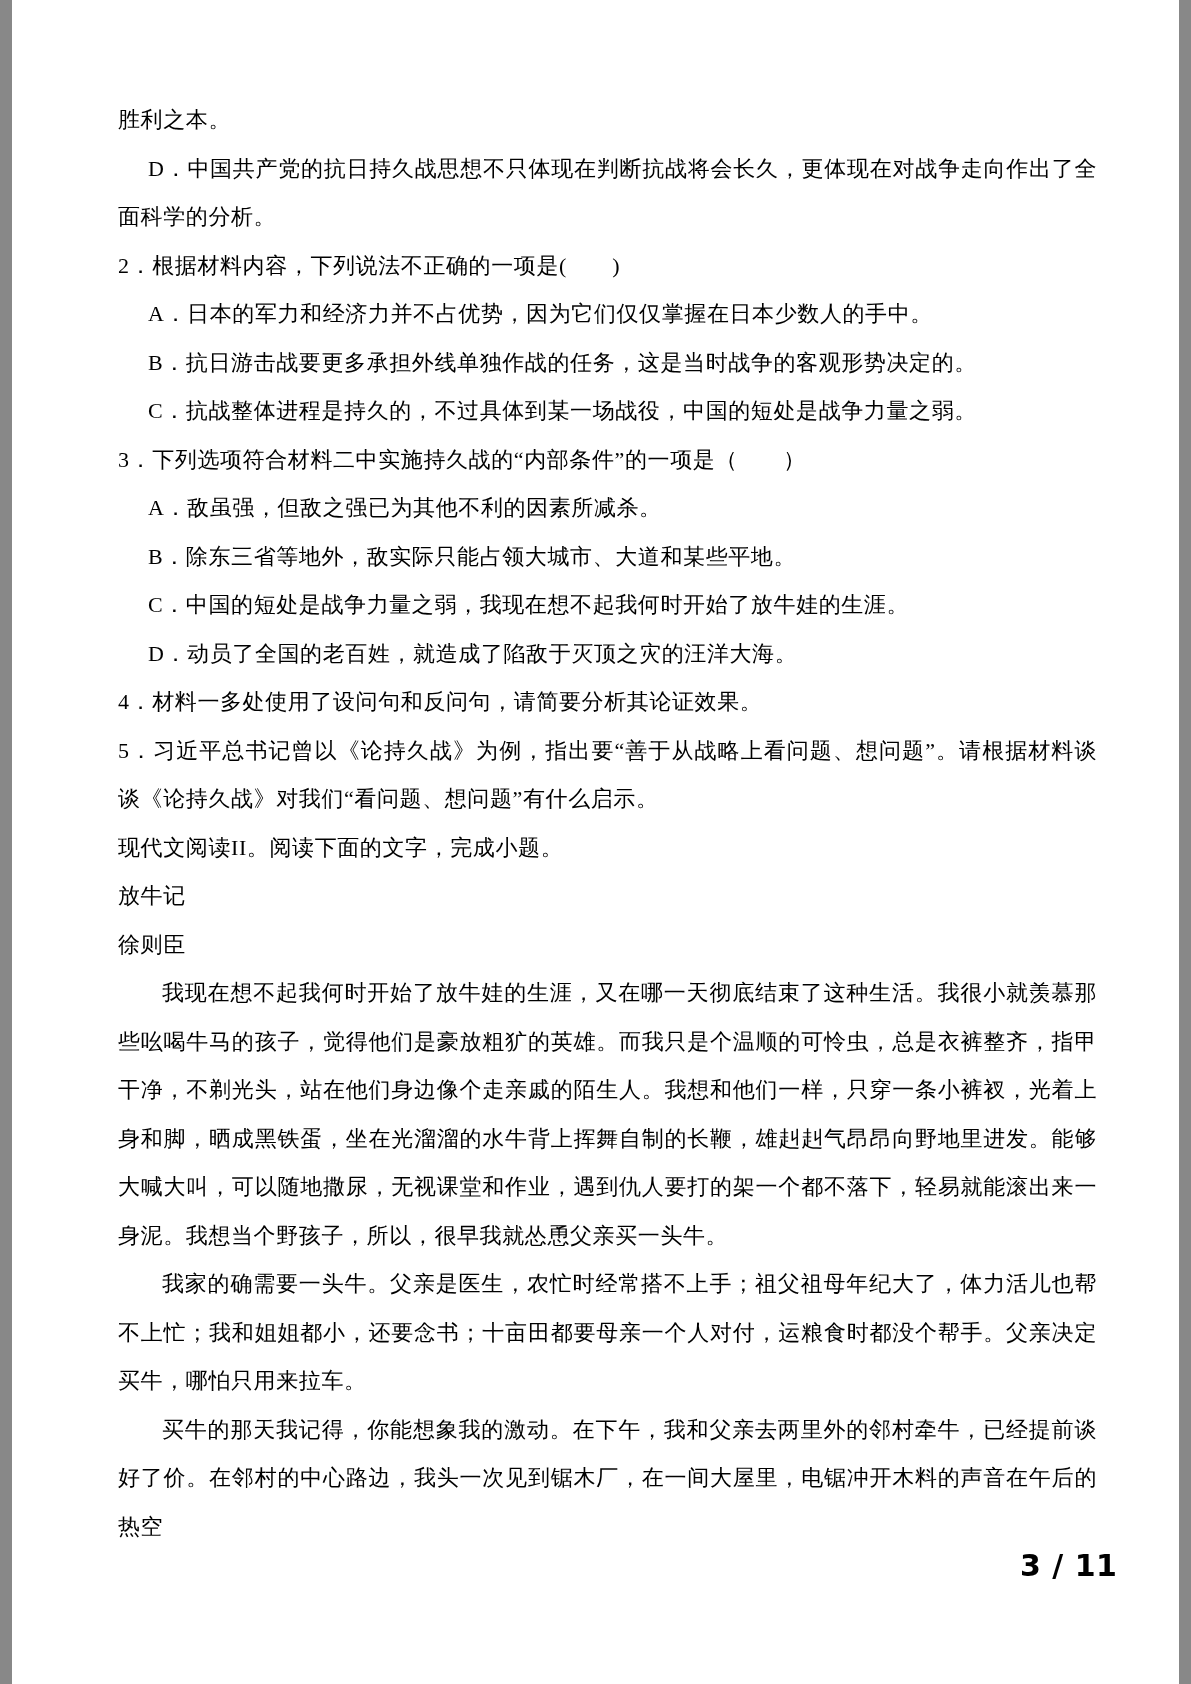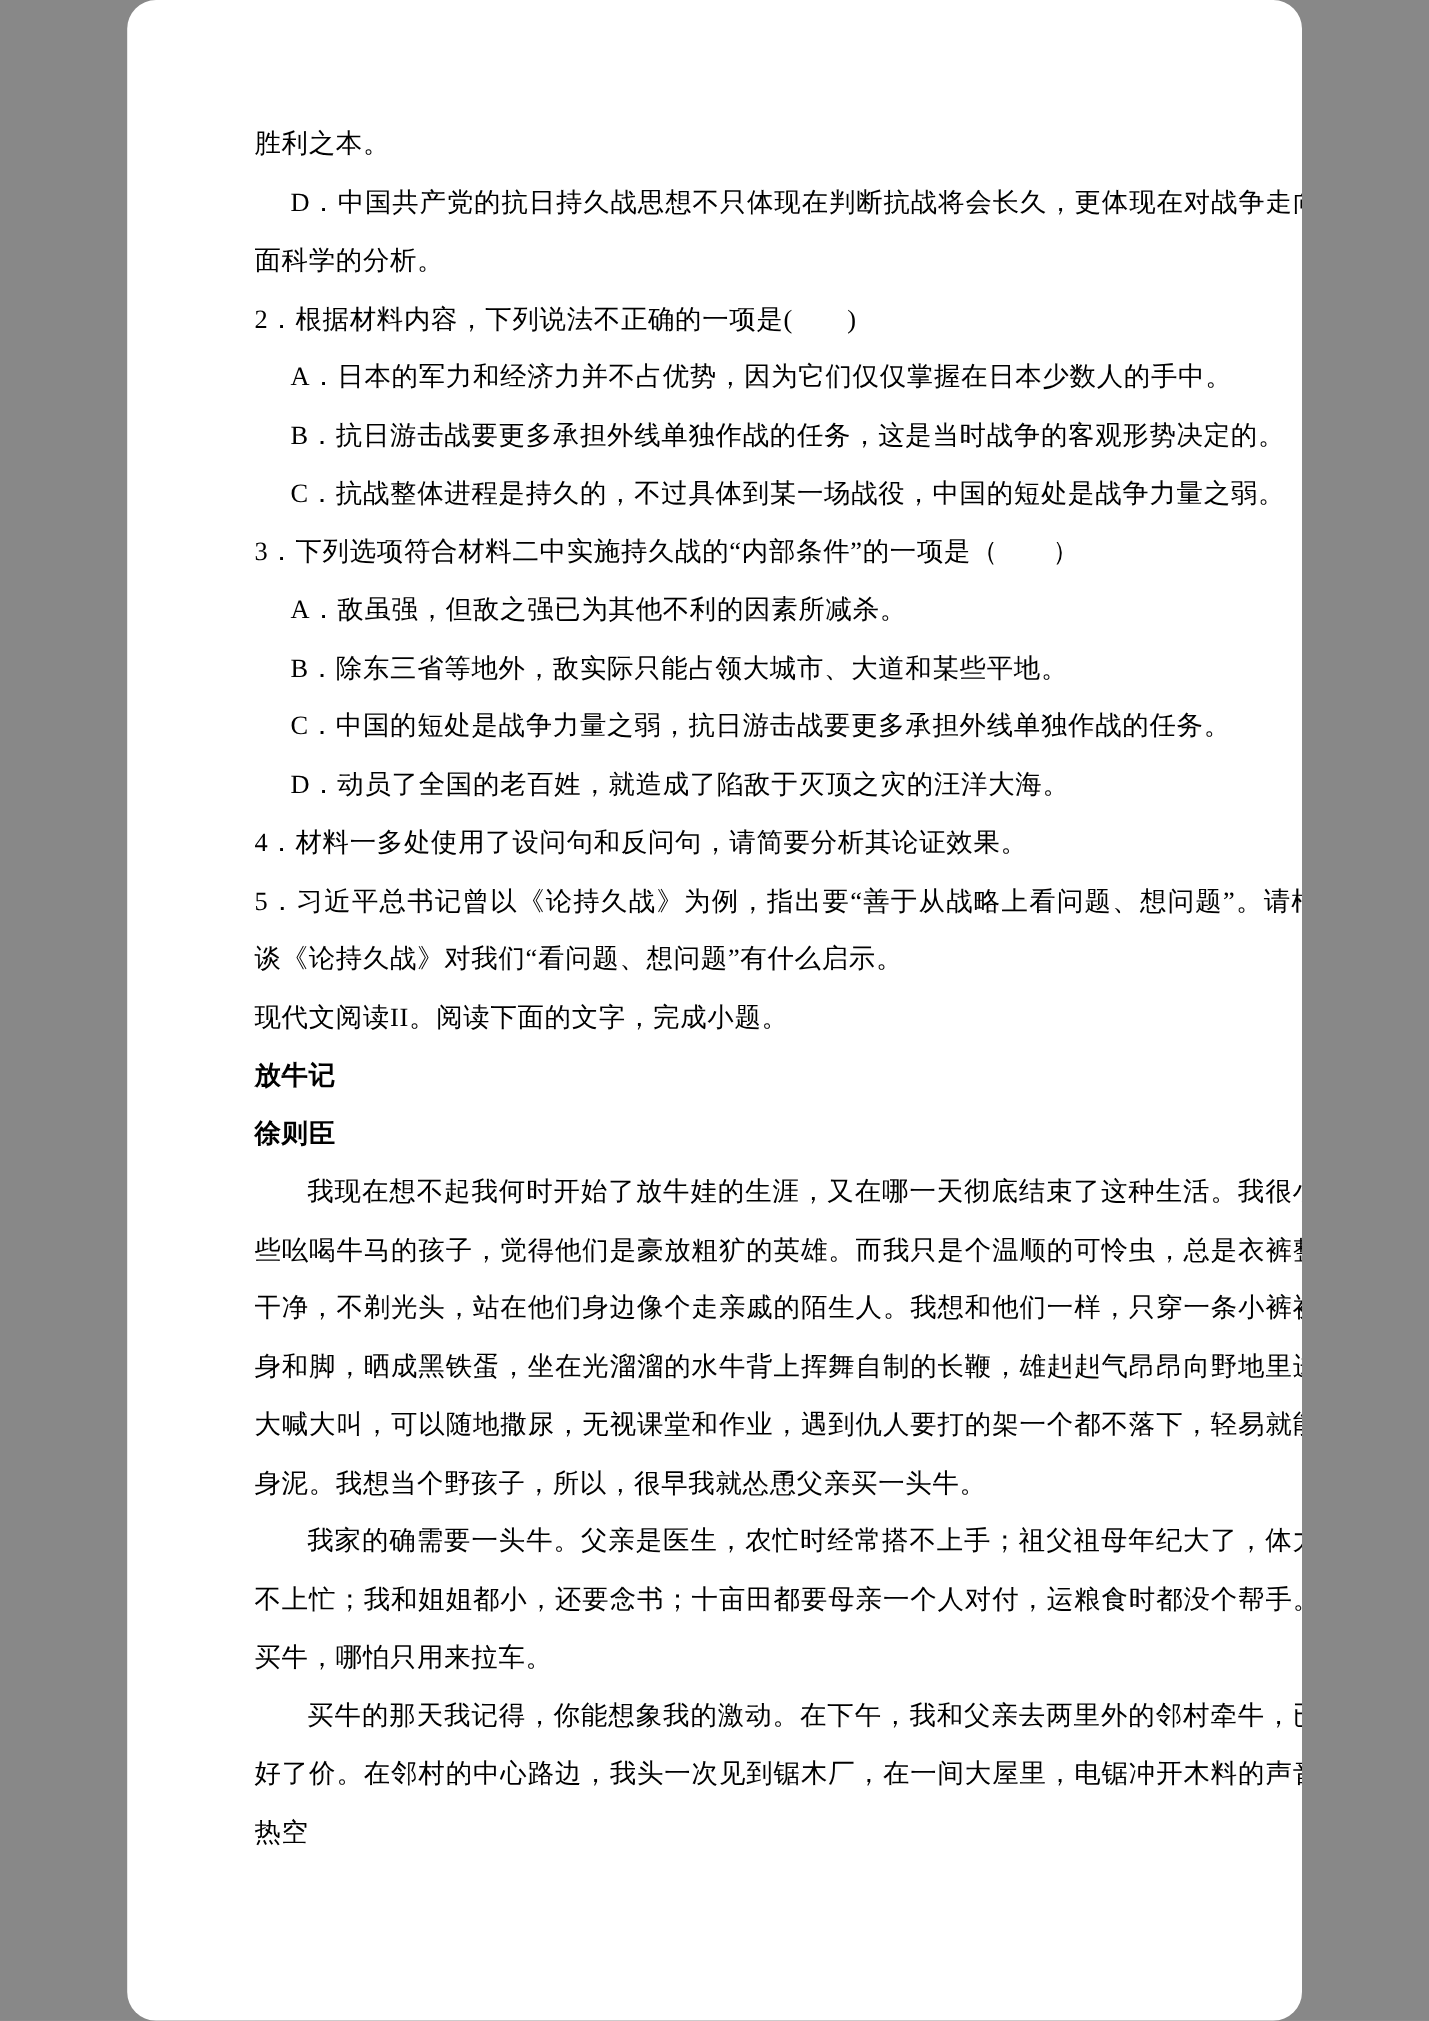--- a/index.html
+++ b/index.html
@@ -2,46 +2,45 @@
 <html><head>
 <meta charset="utf-8">
 <style>
   html, body {
     margin: 0;
     padding: 0;
     background: #888;
   }
   .page {
     position: relative;
-    width: 979px;
+    width: 1167px;
     height: 1684px;
     margin: 0 auto;
     background: #ffffff;
     color: #000000;
     font-family: "Liberation Serif", "DejaVu Serif", serif;
     overflow: hidden;
-    border-radius: 24px;
   }
   .text-area {
     position: absolute;
     left: 106px;
     top: 96px;
     width: 979px;
   }
   .text-area p {
     margin: 0;
     font-size: 22px;
     line-height: 48.5px;
     text-align: justify;
     letter-spacing: 0.6px;
     word-break: break-all;
   }
   .opt   { text-indent: 30px; }
   .prose { text-indent: 44px; }
-  .centered { text-align: right; text-indent: 0; font-weight: bold; }
+  .centered { text-align: right; text-indent: 0; }
   .page-num {
     position: absolute;
     left: 1008px;
     top: 1548px;
     font-family: "DejaVu Sans", "Liberation Sans", sans-serif;
     font-weight: bold;
     font-size: 30px;
     letter-spacing: 0.5px;
   }
 </style>
@@ -56,21 +55,21 @@
     <p class="opt">D．中国共产党的抗日持久战思想不只体现在判断抗战将会长久，更体现在对战争走向作出了全面科学的分析。</p>
 
     <p>2．根据材料内容，下列说法不正确的一项是(　　)</p>
     <p class="opt">A．日本的军力和经济力并不占优势，因为它们仅仅掌握在日本少数人的手中。</p>
     <p class="opt">B．抗日游击战要更多承担外线单独作战的任务，这是当时战争的客观形势决定的。</p>
     <p class="opt">C．抗战整体进程是持久的，不过具体到某一场战役，中国的短处是战争力量之弱。</p>
 
     <p>3．下列选项符合材料二中实施持久战的“内部条件”的一项是（　　）</p>
     <p class="opt">A．敌虽强，但敌之强已为其他不利的因素所减杀。</p>
     <p class="opt">B．除东三省等地外，敌实际只能占领大城市、大道和某些平地。</p>
-    <p class="opt">C．中国的短处是战争力量之弱，抗日游击战要更多承担外线单独作战的任务。</p>
+    <p class="opt">C．中国的短处是战争力量之弱，我现在想不起我何时开始了放牛娃的生涯。</p>
     <p class="opt">D．动员了全国的老百姓，就造成了陷敌于灭顶之灾的汪洋大海。</p>
 
     <p>4．材料一多处使用了设问句和反问句，请简要分析其论证效果。</p>
     <p>5．习近平总书记曾以《论持久战》为例，指出要“善于从战略上看问题、想问题”。请根据材料谈谈《论持久战》对我们“看问题、想问题”有什么启示。</p>
 
     <p>现代文阅读II。阅读下面的文字，完成小题。</p>
 
     <p class="centered">放牛记</p>
     <p class="centered">徐则臣</p>
 

